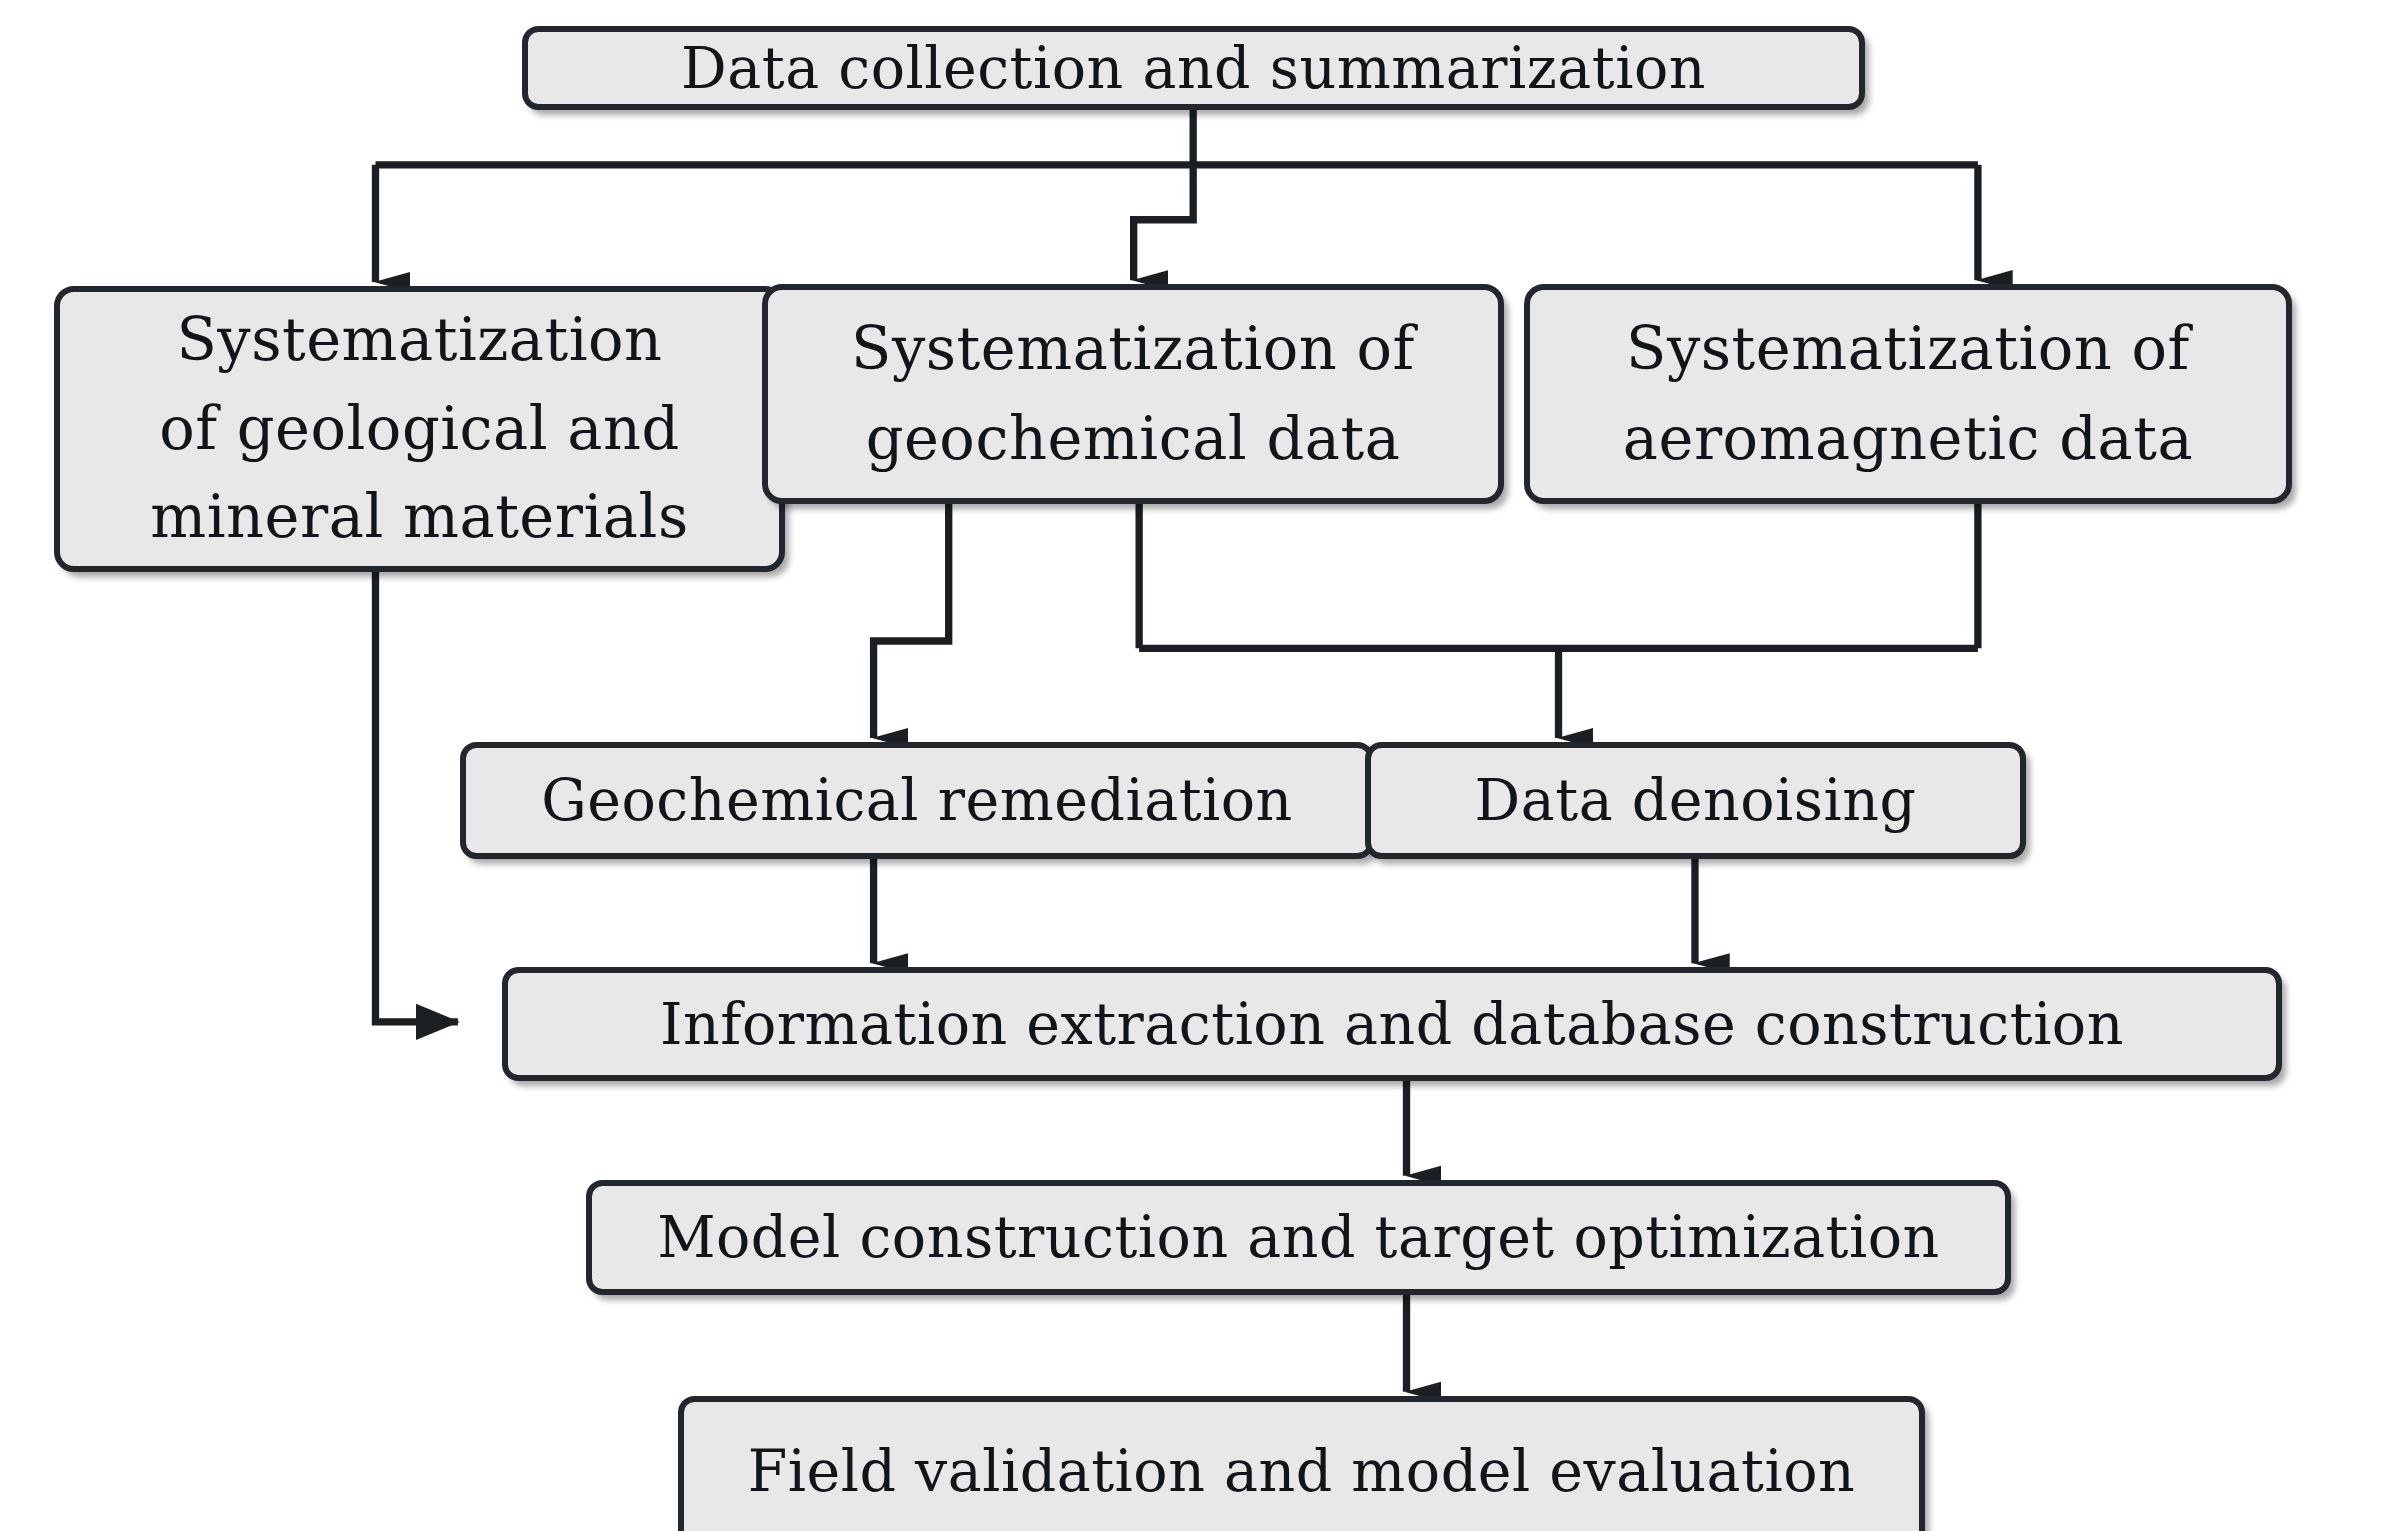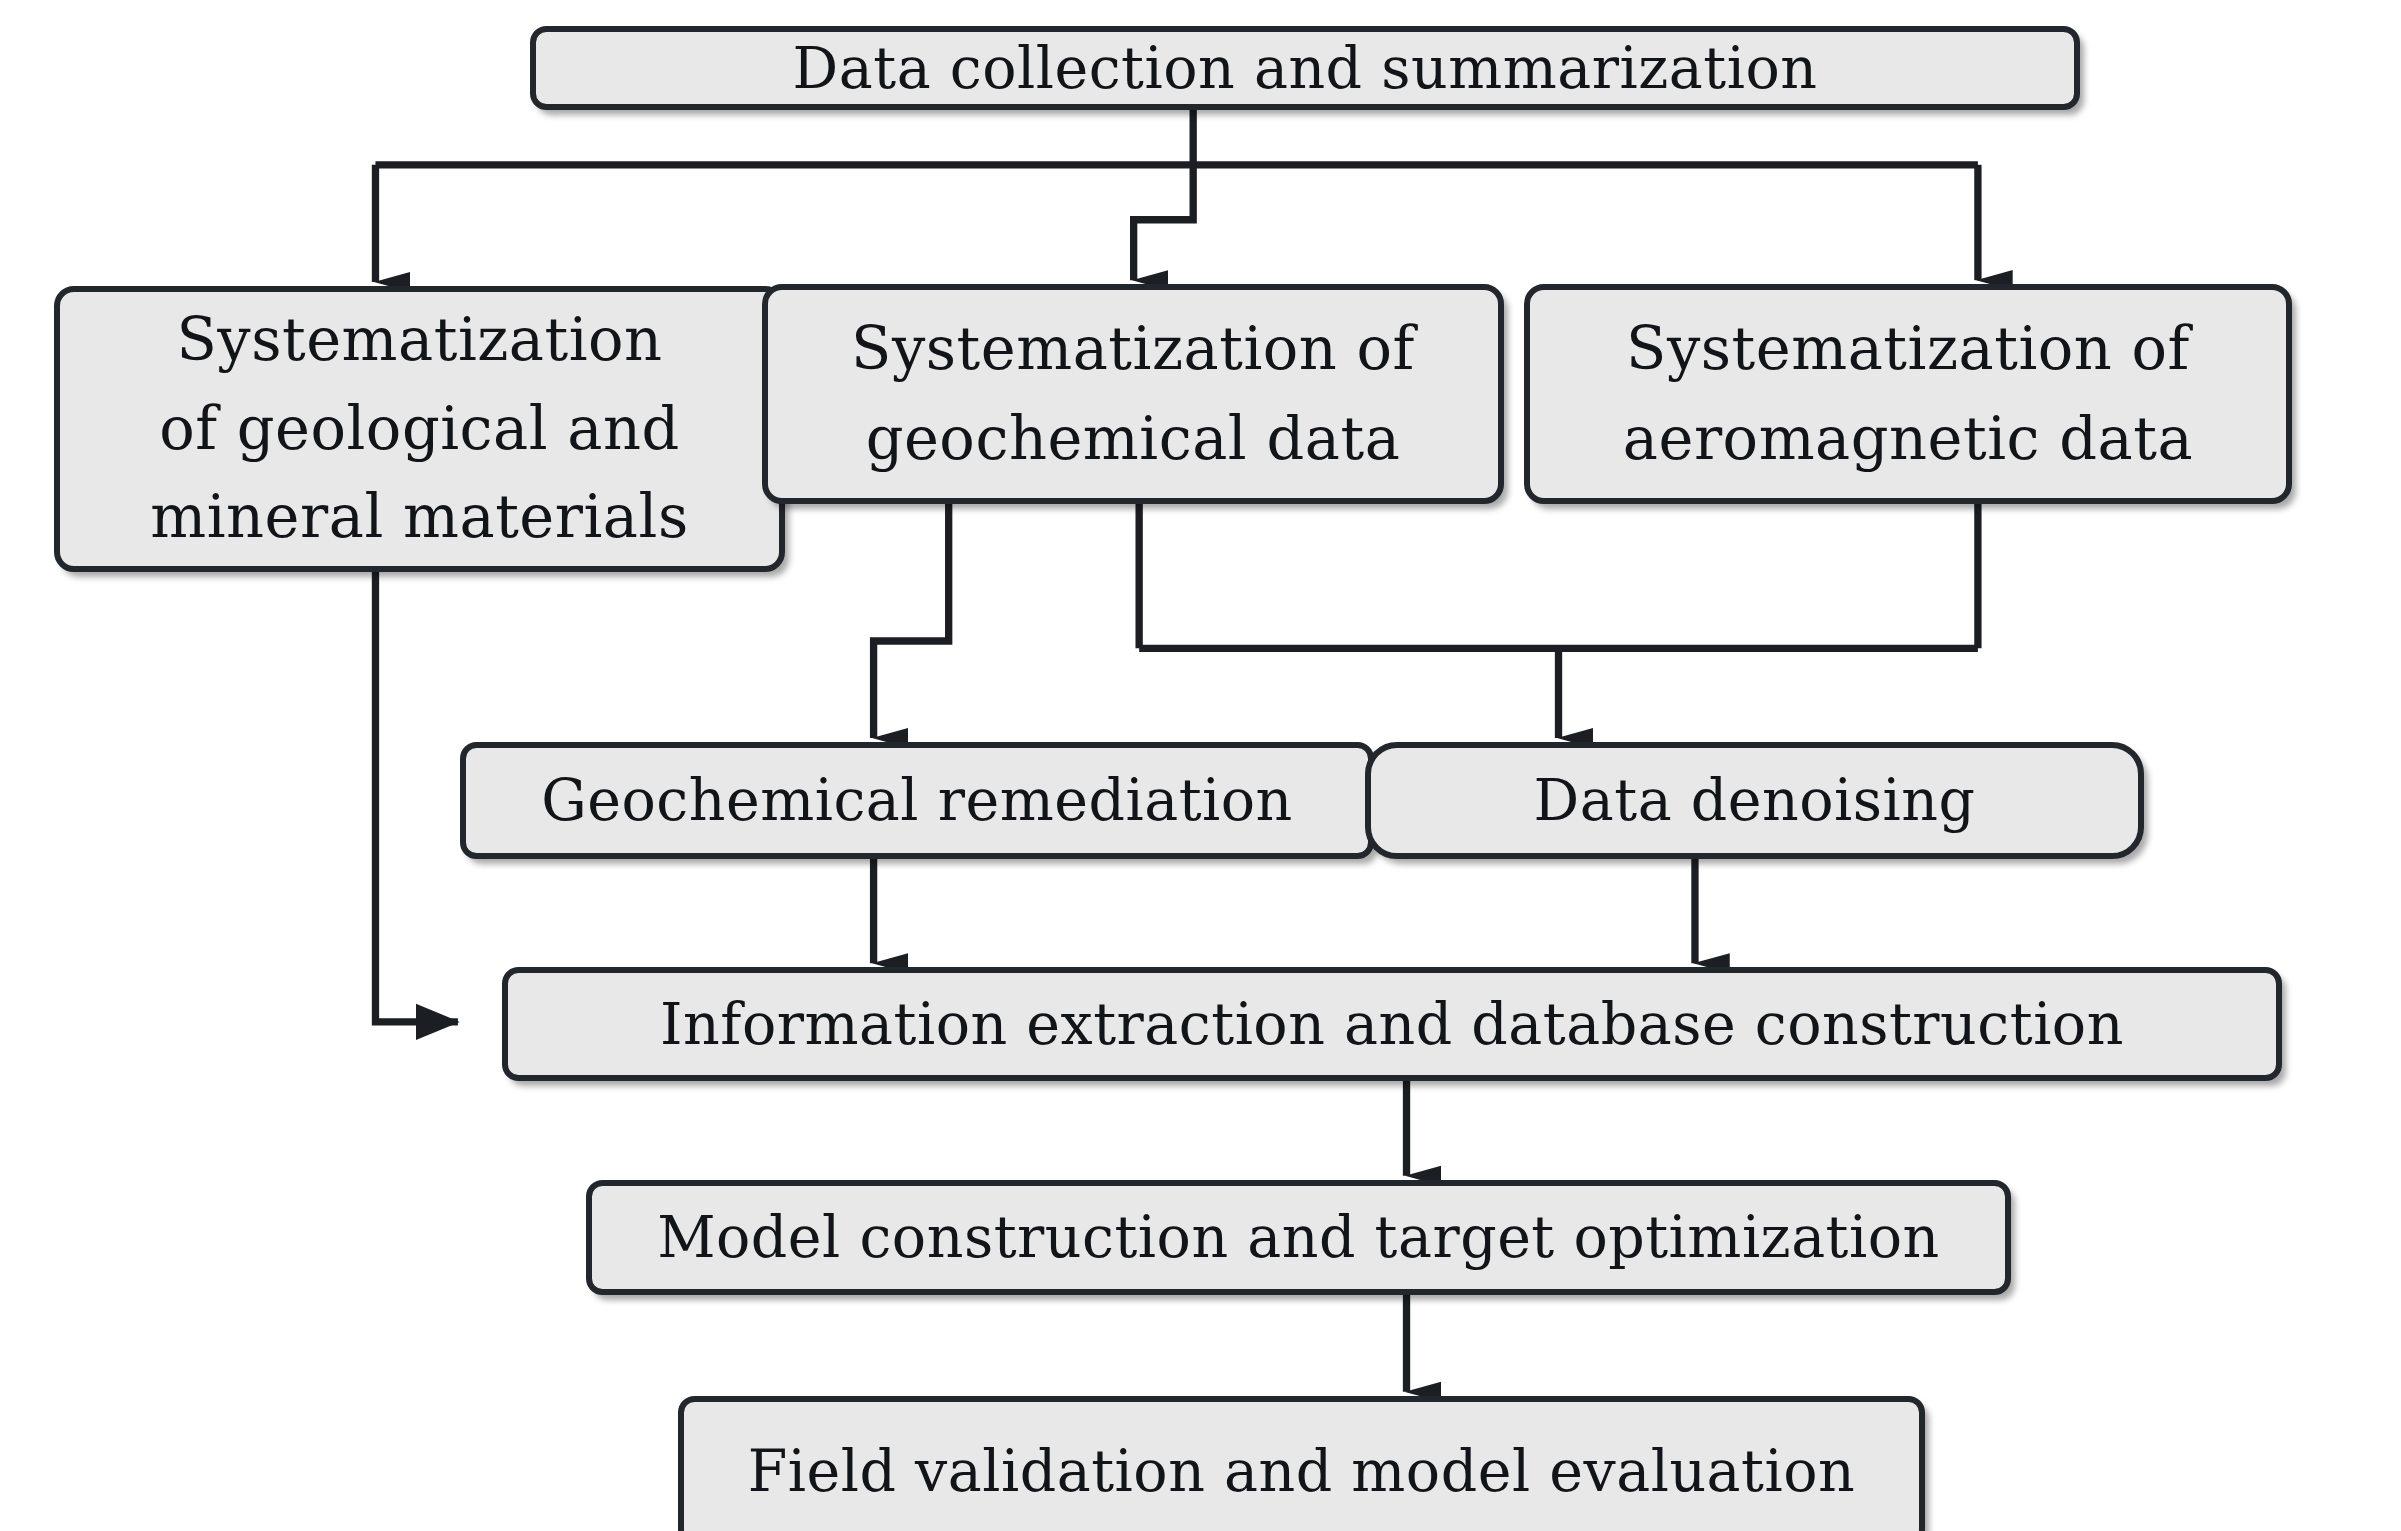--- a/index.html
+++ b/index.html
@@ -44,26 +44,26 @@
     display: block;
     width: 100%;
     padding: 0 16.5px;
     font-family: "DejaVu Serif", "Liberation Serif", serif;
     font-size: 57px;
     line-height: 1.42;
     letter-spacing: 0.5px;
     white-space: pre-line;
   }
   
-  #n-collect        { left: 522px;  top: 26px;   width: 1550px; height: 84px; margin-left: 8px; }
+  #n-collect        { left: 522px;  top: 26px;   width: 1343px; height: 84px; }
   #n-geological     { left: 11px;   top: 286px;  width: 731px;  height: 286px; border-radius: 20px; margin-left: 43px; }
   #n-geochemical    { left: 762px;  top: 284px;  width: 742px;  height: 220px; border-radius: 20px; }
   #n-aeromagnetic   { left: 1524px; top: 284px;  width: 768px;  height: 220px; border-radius: 20px; }
   #n-remediation    { left: 416px;  top: 742px;  width: 914px;  height: 117px; margin-left: 44px; }
-  #n-denoising      { left: 1365px; top: 742px;  width: 779px;  height: 117px; border-radius: 32px; }
+  #n-denoising      { left: 1365px; top: 742px;  width: 661px;  height: 117px; }
   #n-infoextract    { left: 502px;  top: 967px; width: 1780px; height: 114px; }
   #n-modelconstr    { left: 586px;  top: 1180px; width: 1425px; height: 115px; }
   #n-fieldvalid     { left: 678px;  top: 1396px; width: 1247px; height: 150px; }
 
   #n-geological .lbl  { font-size: 59px; line-height: 1.5; }
   #n-geochemical .lbl { font-size: 59px; line-height: 1.52; }
   #n-aeromagnetic .lbl{ font-size: 59px; line-height: 1.52; }
 </style>
 </head>
 <body>

